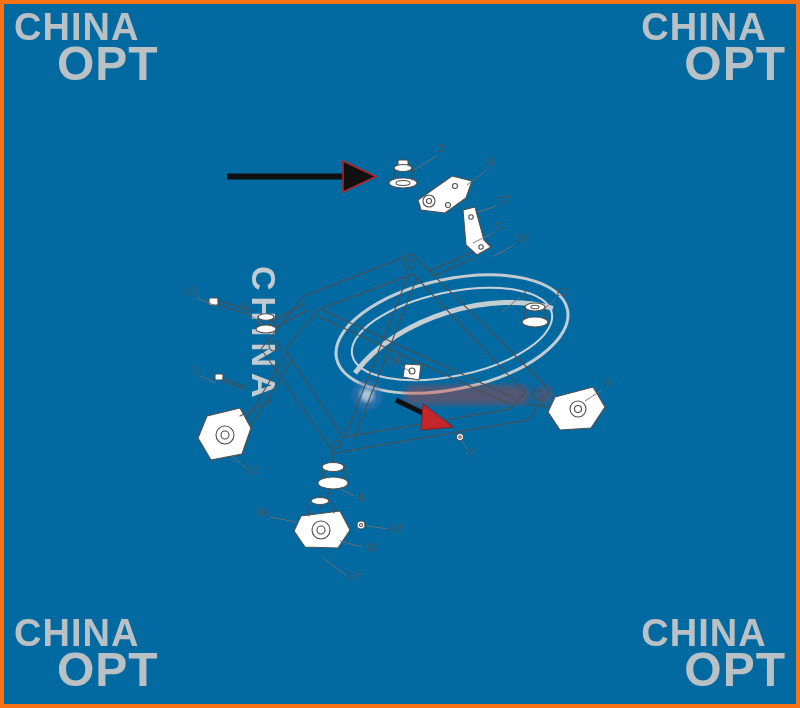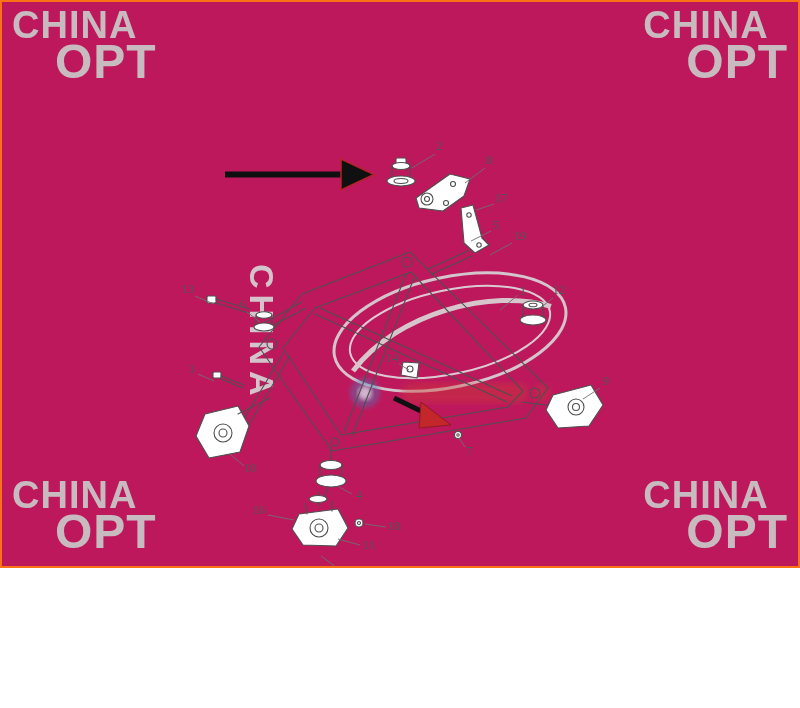--- a/index.html
+++ b/index.html
@@ -1,18 +1,18 @@
 <!DOCTYPE html>
 <html><head>
 <meta charset="utf-8">
 <style>
   html,body{margin:0;padding:0;background:#fff;}
   .canvas{
-    position:relative;width:800px;height:568px;background:#be185d;
-    border:2px solid #f97316;box-sizing:border-box;overflow:hidden;
+    position:relative;width:800px;height:708px;background:#0369a1;
+    border:4px solid #f97316;box-sizing:border-box;overflow:hidden;
     font-family:"Liberation Sans", sans-serif;
   }
   
   .wm{position:absolute;color:#c9c9c9;font-weight:800;line-height:0.84;
       letter-spacing:1px;opacity:.92;user-select:none;}
   .wm-l1{display:block;font-size:38px;}
   .wm-l2{display:block;font-size:48px;margin-left:43px;}
   .wm-tl{left:10px;top:8px;}
   .wm-tr{right:10px;top:8px;}
   .wm-bl{left:10px;bottom:14px;}

